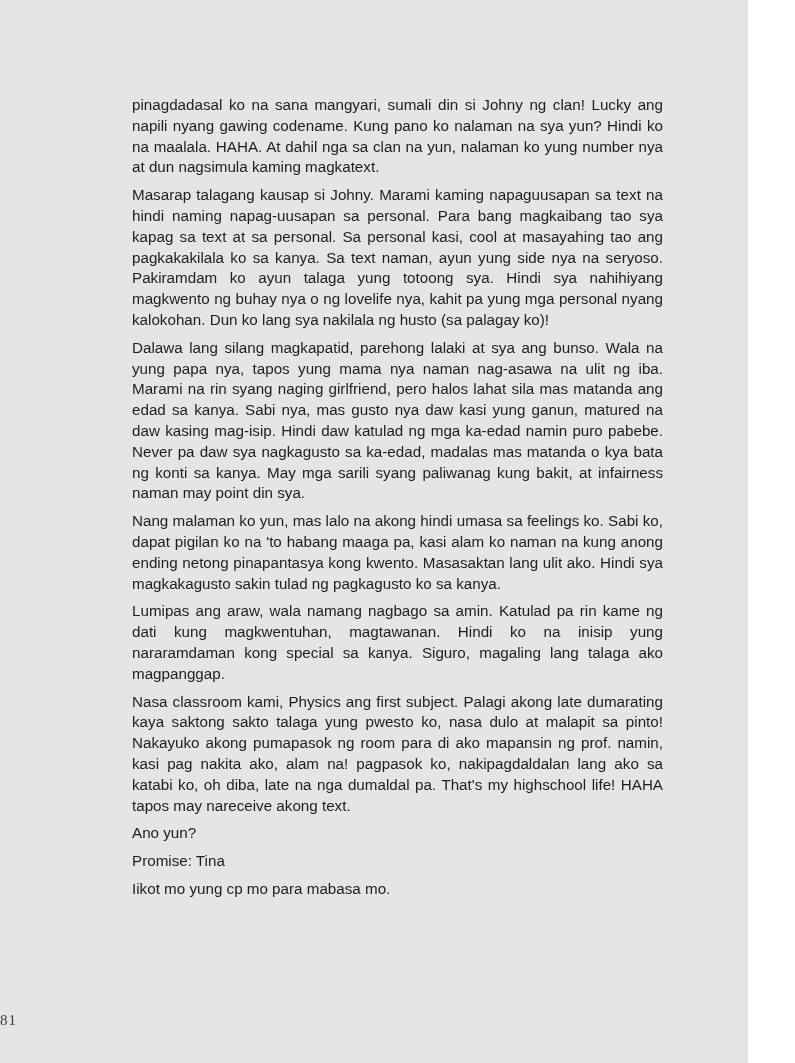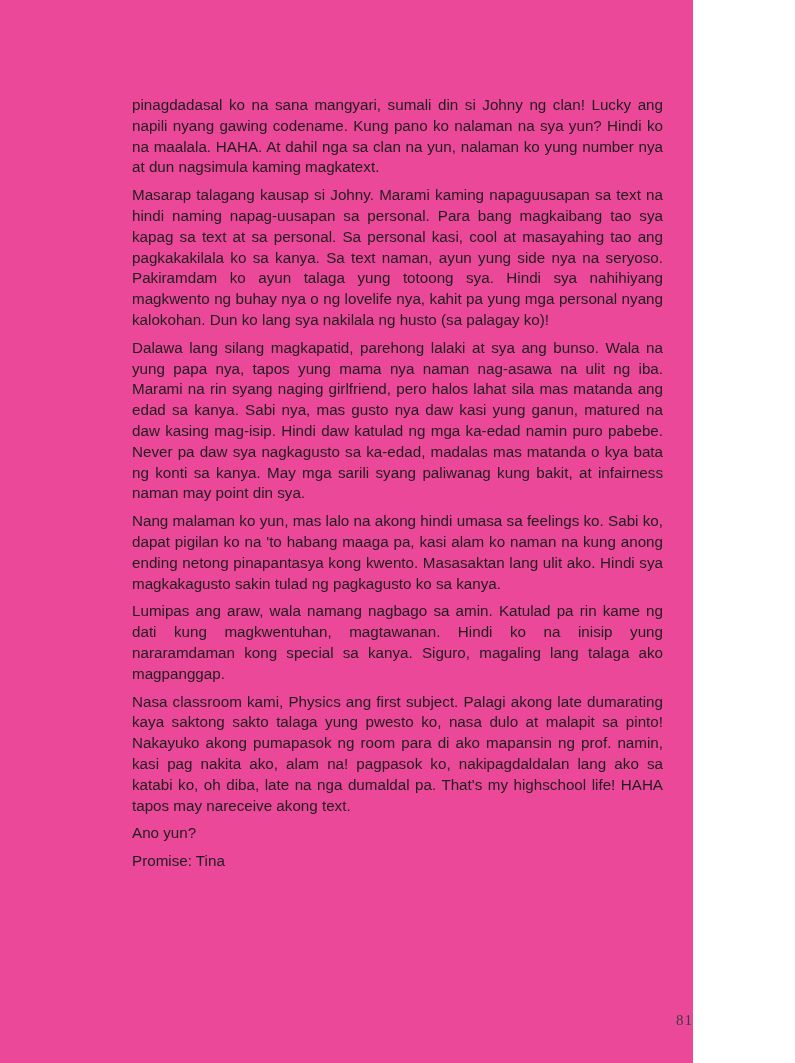--- a/index.html
+++ b/index.html
@@ -2,23 +2,23 @@
 <html><head>
 <meta charset="utf-8">
 <style>
   html, body {
     margin: 0;
     padding: 0;
     background: #ffffff;
   }
   .page {
     position: relative;
-    width: 693px;
+    width: 748px;
     height: 1063px;
-    background: #ec4899;
+    background: #e5e5e5;
     font-family: "Liberation Sans", sans-serif;
     color: #1e1e1e;
     overflow: hidden;
   }
   .content {
     position: absolute;
     left: 132px;
     top: 95px;
     width: 531px;
   }
@@ -27,35 +27,36 @@
     font-size: 15.2px;
     line-height: 20.8px;
     text-align: justify;
     text-justify: inter-word;
   }
   .page-number {
     position: absolute;
     left: 0;
     right: 0;
     top: 1012px;
-    text-align: right;
+    text-align: left;
     font-family: "Liberation Serif", serif;
     font-size: 15px;
     color: #3c3c3c;
     letter-spacing: 1px;
   }
 </style>
 </head>
 <body>
 
 <div class="page">
   <div class="content">
       <p>pinagdadasal ko na sana mangyari, sumali din si Johny ng clan! Lucky ang napili nyang gawing codename. Kung pano ko nalaman na sya yun? Hindi ko na maalala. HAHA. At dahil nga sa clan na yun, nalaman ko yung number nya at dun nagsimula kaming magkatext.</p>
       <p>Masarap talagang kausap si Johny. Marami kaming napaguusapan sa text na hindi naming napag-uusapan sa personal. Para bang magkaibang tao sya kapag sa text at sa personal. Sa personal kasi, cool at masayahing tao ang pagkakakilala ko sa kanya. Sa text naman, ayun yung side nya na seryoso. Pakiramdam ko ayun talaga yung totoong sya. Hindi sya nahihiyang magkwento ng buhay nya o ng lovelife nya, kahit pa yung mga personal nyang kalokohan. Dun ko lang sya nakilala ng husto (sa palagay ko)!</p>
       <p>Dalawa lang silang magkapatid, parehong lalaki at sya ang bunso. Wala na yung papa nya, tapos yung mama nya naman nag-asawa na ulit ng iba. Marami na rin syang naging girlfriend, pero halos lahat sila mas matanda ang edad sa kanya. Sabi nya, mas gusto nya daw kasi yung ganun, matured na daw kasing mag-isip. Hindi daw katulad ng mga ka-edad namin puro pabebe. Never pa daw sya nagkagusto sa ka-edad, madalas mas matanda o kya bata ng konti sa kanya. May mga sarili syang paliwanag kung bakit, at infairness naman may point din sya.</p>
       <p>Nang malaman ko yun, mas lalo na akong hindi umasa sa feelings ko. Sabi ko, dapat pigilan ko na 'to habang maaga pa, kasi alam ko naman na kung anong ending netong pinapantasya kong kwento. Masasaktan lang ulit ako. Hindi sya magkakagusto sakin tulad ng pagkagusto ko sa kanya.</p>
       <p>Lumipas ang araw, wala namang nagbago sa amin. Katulad pa rin kame ng dati kung magkwentuhan, magtawanan. Hindi ko na inisip yung nararamdaman kong special sa kanya. Siguro, magaling lang talaga ako magpanggap.</p>
       <p>Nasa classroom kami, Physics ang first subject. Palagi akong late dumarating kaya saktong sakto talaga yung pwesto ko, nasa dulo at malapit sa pinto! Nakayuko akong pumapasok ng room para di ako mapansin ng prof. namin, kasi pag nakita ako, alam na! pagpasok ko, nakipagdaldalan lang ako sa katabi ko, oh diba, late na nga dumaldal pa. That's my highschool life! HAHA tapos may nareceive akong text.</p>
       <p>Ano yun?</p>
       <p>Promise: Tina</p>
+      <p>Iikot mo yung cp mo para mabasa mo.</p>
     </div>
   <div class="page-number">81</div>
 </div>
 
 </body></html>

